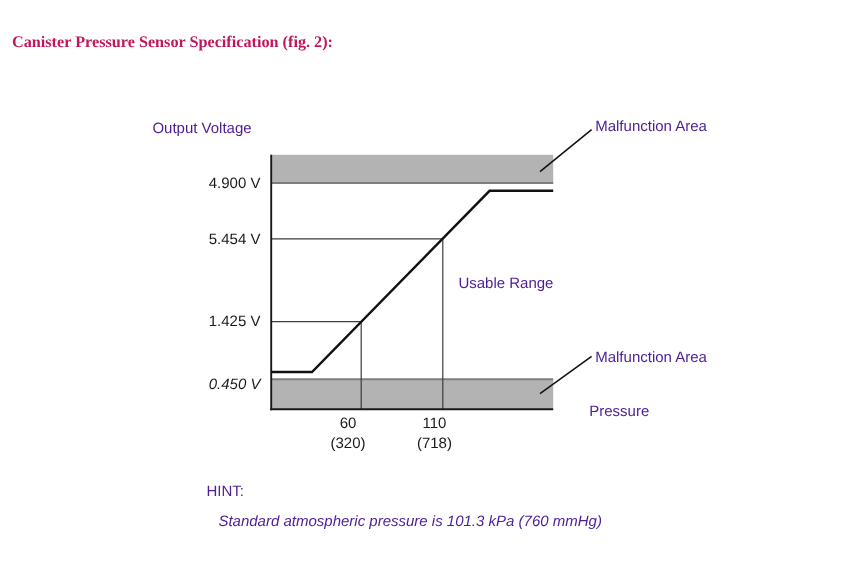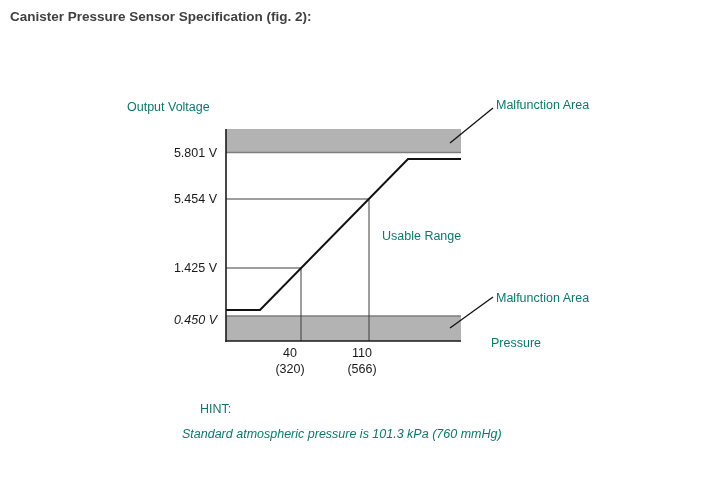--- a/index.html
+++ b/index.html
@@ -8,26 +8,27 @@
     position: relative;
     width: 713px;
     height: 481px;
     background: #ffffff;
     font-family: "Liberation Sans", sans-serif;
     color: #1a1a1a;
     overflow: hidden;
   }
   .abs { position: absolute; white-space: nowrap; }
   .title {
-    left: 10px; top: 9px;
+    left: 10px; top: 27px;
     font-size: 13.5px;
     font-weight: bold;
-    color: #404040;
+    color: #be185d;
+    font-family: Liberation Serif, serif;
   }
-  .lbl { font-size: 12.5px; color: #0f766e; }
+  .lbl { font-size: 12.5px; color: #4c1d95; }
   .ytick {
     left: 132px; width: 85px;
     text-align: right;
     font-size: 12.5px;
   }
   .xtick-group {
     top: 346px;
     font-size: 12.5px;
     line-height: 15.5px;
   }
@@ -56,34 +57,34 @@
 
     <polyline points="226,310 260,310 408,159 461,159" fill="none" stroke="#111111" stroke-width="2" stroke-linejoin="miter"></polyline>
 
     <line x1="450" y1="143" x2="493" y2="108" stroke="#111111" stroke-width="1.3"></line>
     <line x1="450" y1="328" x2="493" y2="297" stroke="#111111" stroke-width="1.3"></line>
   </svg>
 
   <div class="abs lbl" style="left:127px; top:100px;">Output Voltage</div>
   <div class="abs lbl" style="left:491px; top:336px;">Pressure</div>
 
-  <div class="abs ytick" style="top:146px;">5.801 V</div>
+  <div class="abs ytick" style="top:146px;">4.900 V</div>
   <div class="abs ytick" style="top:192px;">5.454 V</div>
   <div class="abs ytick" style="top:261px;">1.425 V</div>
   <div class="abs ytick" style="top:313px;font-style:italic;">0.450 V</div>
 
   <div class="abs xtick-group xtick-center" style="left:265px;">
-    <div>40</div>
+    <div>60</div>
     <div>(320)</div>
   </div>
   <div class="abs xtick-group xtick-center" style="left:337px;">
     <div>110</div>
-    <div>(566)</div>
+    <div>(718)</div>
   </div>
 
   <div class="abs lbl" style="left:496px; top:98px;">Malfunction Area</div>
   <div class="abs lbl" style="left:382px; top:229px;">Usable Range</div>
   <div class="abs lbl" style="left:496px; top:291px;">Malfunction Area</div>
 
-  <div class="abs lbl" style="left:200px; top:402px;text-align:center;">HINT:</div>
+  <div class="abs lbl" style="left:172px; top:402px;text-align:center;">HINT:</div>
   <div class="abs lbl" style="left:182px; top:427px;font-style:italic;">Standard atmospheric pressure is 101.3 kPa (760 mmHg)</div>
 
 </div>
 
 </body></html>

